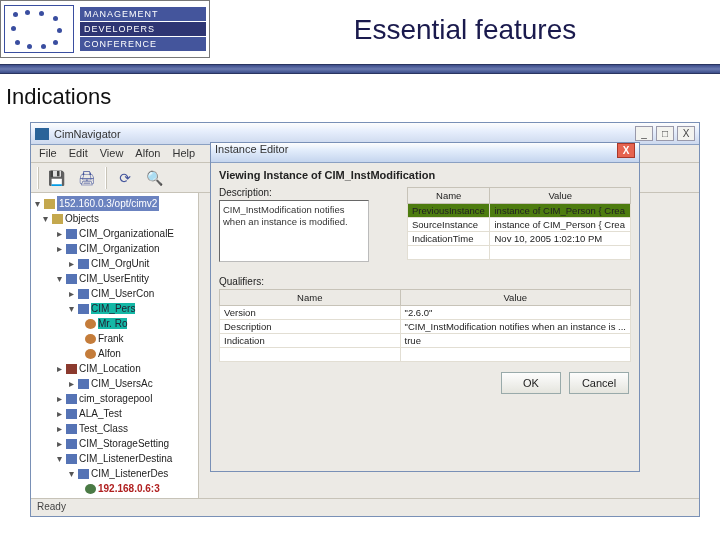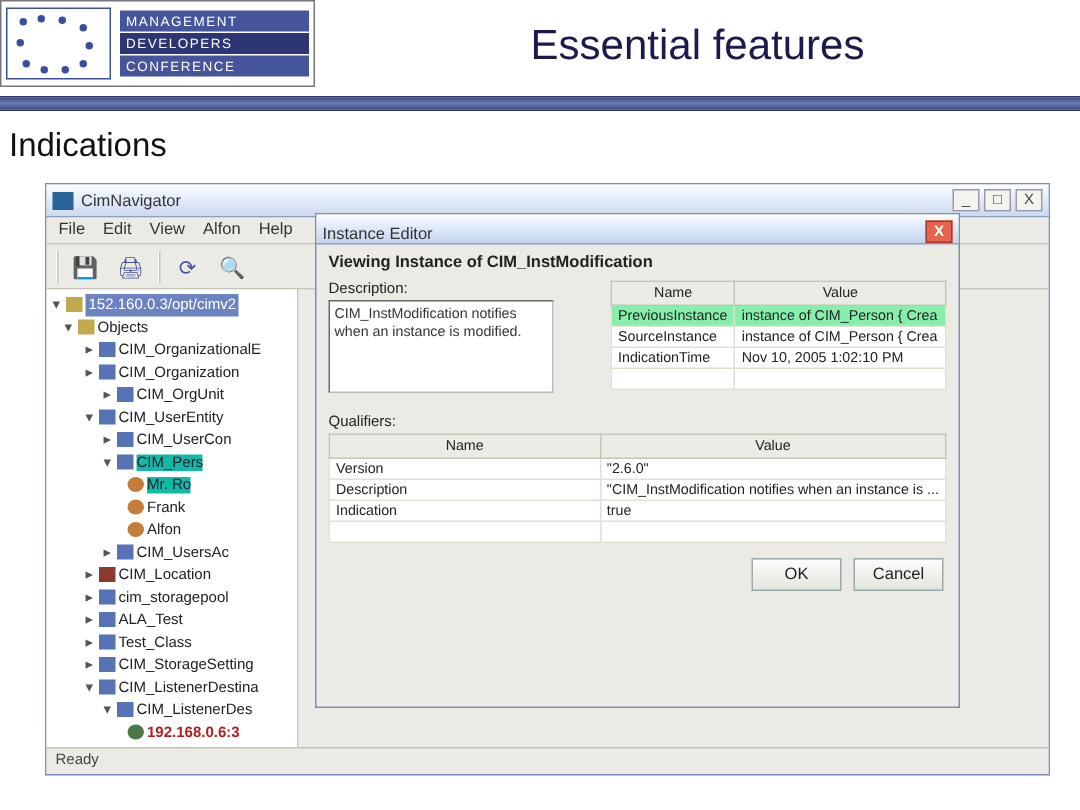--- a/index.html
+++ b/index.html
@@ -30,34 +30,34 @@
   .tree .root{background:#6b83c0;color:#fff;padding:0 2px;display:inline-block}
   .tree .i{display:inline-block;width:9px;text-align:center;color:#555}
   .tree .sel{background:#14b8a6;color:#223}
   .tree .red{color:#b02020;font-weight:bold}
   .tree .ico{display:inline-block;width:11px;height:10px;margin:0 2px;vertical-align:middle}
   .ico.f{background:#c4a84e}.ico.c{background:#5573b5}.ico.p{background:#c47c3a;border-radius:50%}
   .right-pane{flex:1;background:#eceae5}
   .statusbar{position:absolute;left:0;right:0;bottom:0;height:18px;background:#eceae5;border-top:1px solid #c7c3b8;font-size:10px;color:#444;padding:2px 6px}
   
   .dialog{position:absolute;left:210px;top:142px;width:430px;height:330px;border:1px solid #7990b6;background:#eceae5}
-  .dlg-title{height:20px;background:linear-gradient(#fdfdfd,#e1ecfb 40%,#c5d5ee);display:flex;align-items:flex-end;font-size:11px;color:#333;padding:0 4px;border-bottom:1px solid #8aa0c2}
+  .dlg-title{height:20px;background:linear-gradient(#fdfdfd,#e1ecfb 40%,#c5d5ee);display:flex;align-items:flex-start;font-size:11px;color:#333;padding:0 4px;border-bottom:1px solid #8aa0c2}
   .dlg-title .spacer{flex:1}
   .dlg-close{width:18px;height:15px;background:#e66450;border:1px solid #a8382a;color:#fff;font-size:10px;text-align:center;line-height:13px;font-weight:bold}
   .dlg-body{padding:4px 8px;font-size:10px;color:#222}
   .viewing{font-weight:bold;font-size:11px;margin:2px 0 6px}
   .row2{display:flex;gap:8px}
   .desc-col{width:180px}
   .desc-col .lbl, .props-col .lbl{font-size:10px;margin-bottom:2px}
   .desc-box{width:150px;height:62px;border:1px inset #bbb;background:#fff;padding:3px;font-size:9.5px;color:#333;line-height:12px}
   .props-col{flex:1}
   .tbl{width:100%;border:1px solid #bdb9ad;background:#fff;font-size:9.5px;border-collapse:collapse}
   .tbl th{background:#eceae5;font-weight:normal;border:1px solid #c7c3b8;padding:2px 4px;text-align:center}
   .tbl td{border:1px solid #e2ded3;padding:1px 4px;white-space:nowrap;overflow:hidden}
-  .tbl tr.sel td{background:#86efac}
+  .tbl tr.sel td{background:#4d7c0f}
   .tbl.props{height:62px}
   .qual-lbl{margin-top:14px;font-size:10px}
   .tbl.qual{margin-top:2px}
   .tbl.qual td{font-size:9.5px}
   .dlg-buttons{display:flex;justify-content:flex-end;gap:8px;padding:6px 10px 8px}
   .btn{min-width:60px;height:22px;border:1px solid #9aa;background:linear-gradient(#fdfdfd,#e5e5de);font-size:11px;color:#222}
 </style>
 </head>
 <body>
 
@@ -116,22 +116,22 @@
       <div class="node" style="padding-left:8px"><span class="i">▾</span><span class="ico f"></span><span>Objects</span></div>
       <div class="node" style="padding-left:22px"><span class="i">▸</span><span class="ico c"></span><span>CIM_OrganizationalE</span></div>
       <div class="node" style="padding-left:22px"><span class="i">▸</span><span class="ico c"></span><span>CIM_Organization</span></div>
       <div class="node" style="padding-left:34px"><span class="i">▸</span><span class="ico c"></span><span>CIM_OrgUnit</span></div>
       <div class="node" style="padding-left:22px"><span class="i">▾</span><span class="ico c"></span><span>CIM_UserEntity</span></div>
       <div class="node" style="padding-left:34px"><span class="i">▸</span><span class="ico c"></span><span>CIM_UserCon</span></div>
       <div class="node" style="padding-left:34px"><span class="i">▾</span><span class="ico c"></span><span class="sel">CIM_Pers</span></div>
       <div class="node" style="padding-left:50px"><span class="ico p"></span><span class="sel">Mr. Ro</span></div>
       <div class="node" style="padding-left:50px"><span class="ico p"></span><span>Frank</span></div>
       <div class="node" style="padding-left:50px"><span class="ico p"></span><span>Alfon</span></div>
+      <div class="node" style="padding-left:22px"><span class="i">▸</span><span class="ico c" style="background:#8b3a2e"></span><span>CIM_Location</span></div>
       <div class="node" style="padding-left:34px"><span class="i">▸</span><span class="ico c"></span><span>CIM_UsersAc</span></div>
-      <div class="node" style="padding-left:22px"><span class="i">▸</span><span class="ico c" style="background:#8b3a2e"></span><span>CIM_Location</span></div>
       <div class="node" style="padding-left:22px"><span class="i">▸</span><span class="ico c"></span><span>cim_storagepool</span></div>
       <div class="node" style="padding-left:22px"><span class="i">▸</span><span class="ico c"></span><span>ALA_Test</span></div>
       <div class="node" style="padding-left:22px"><span class="i">▸</span><span class="ico c"></span><span>Test_Class</span></div>
       <div class="node" style="padding-left:22px"><span class="i">▸</span><span class="ico c"></span><span>CIM_StorageSetting</span></div>
       <div class="node" style="padding-left:22px"><span class="i">▾</span><span class="ico c"></span><span>CIM_ListenerDestina</span></div>
       <div class="node" style="padding-left:34px"><span class="i">▾</span><span class="ico c"></span><span>CIM_ListenerDes</span></div>
       <div class="node" style="padding-left:50px"><span class="ico p" style="background:#4a7a45"></span><span class="red">192.168.0.6:3</span></div>
       <div class="node" style="padding-left:34px"><span class="i">▸</span></div>
 
     </div>

